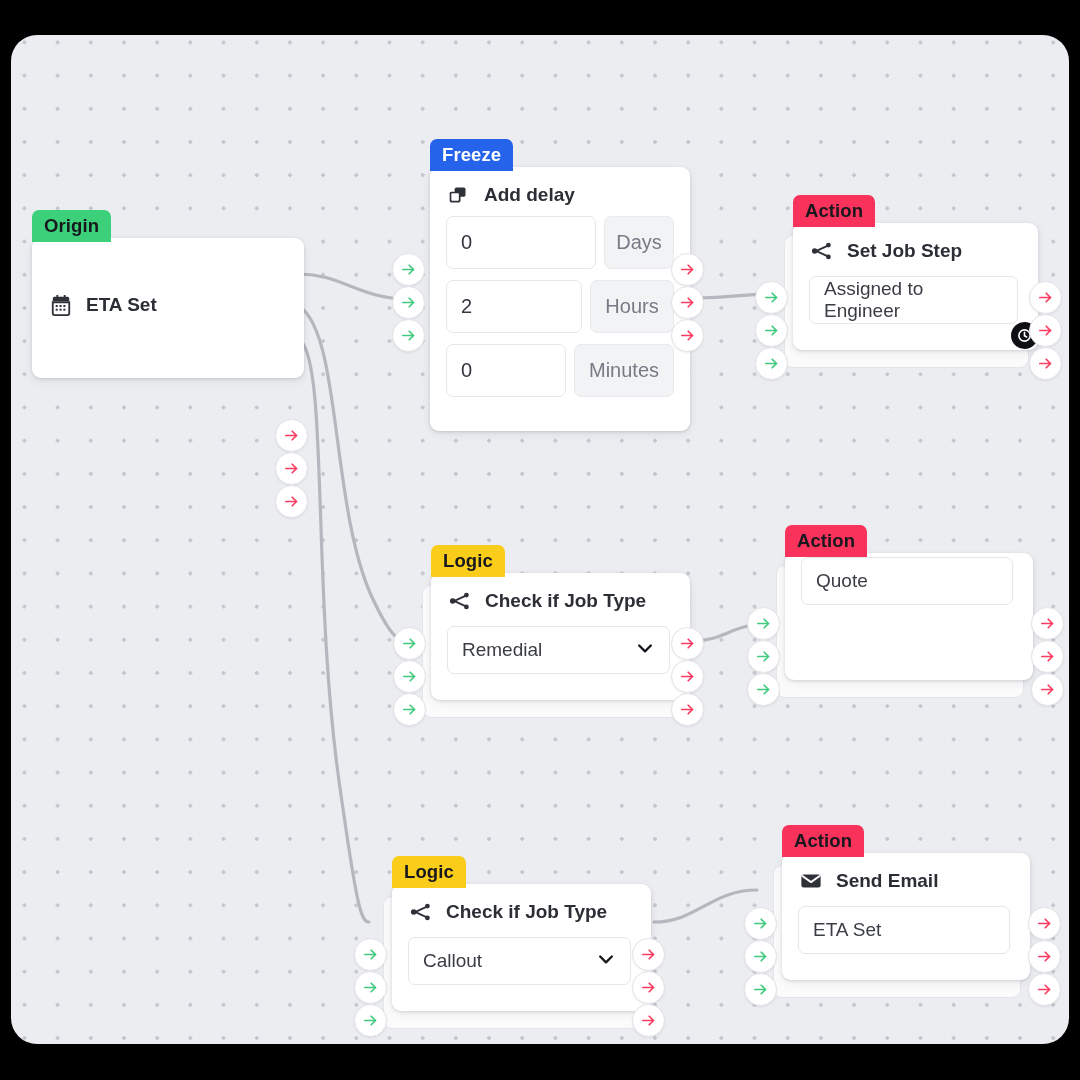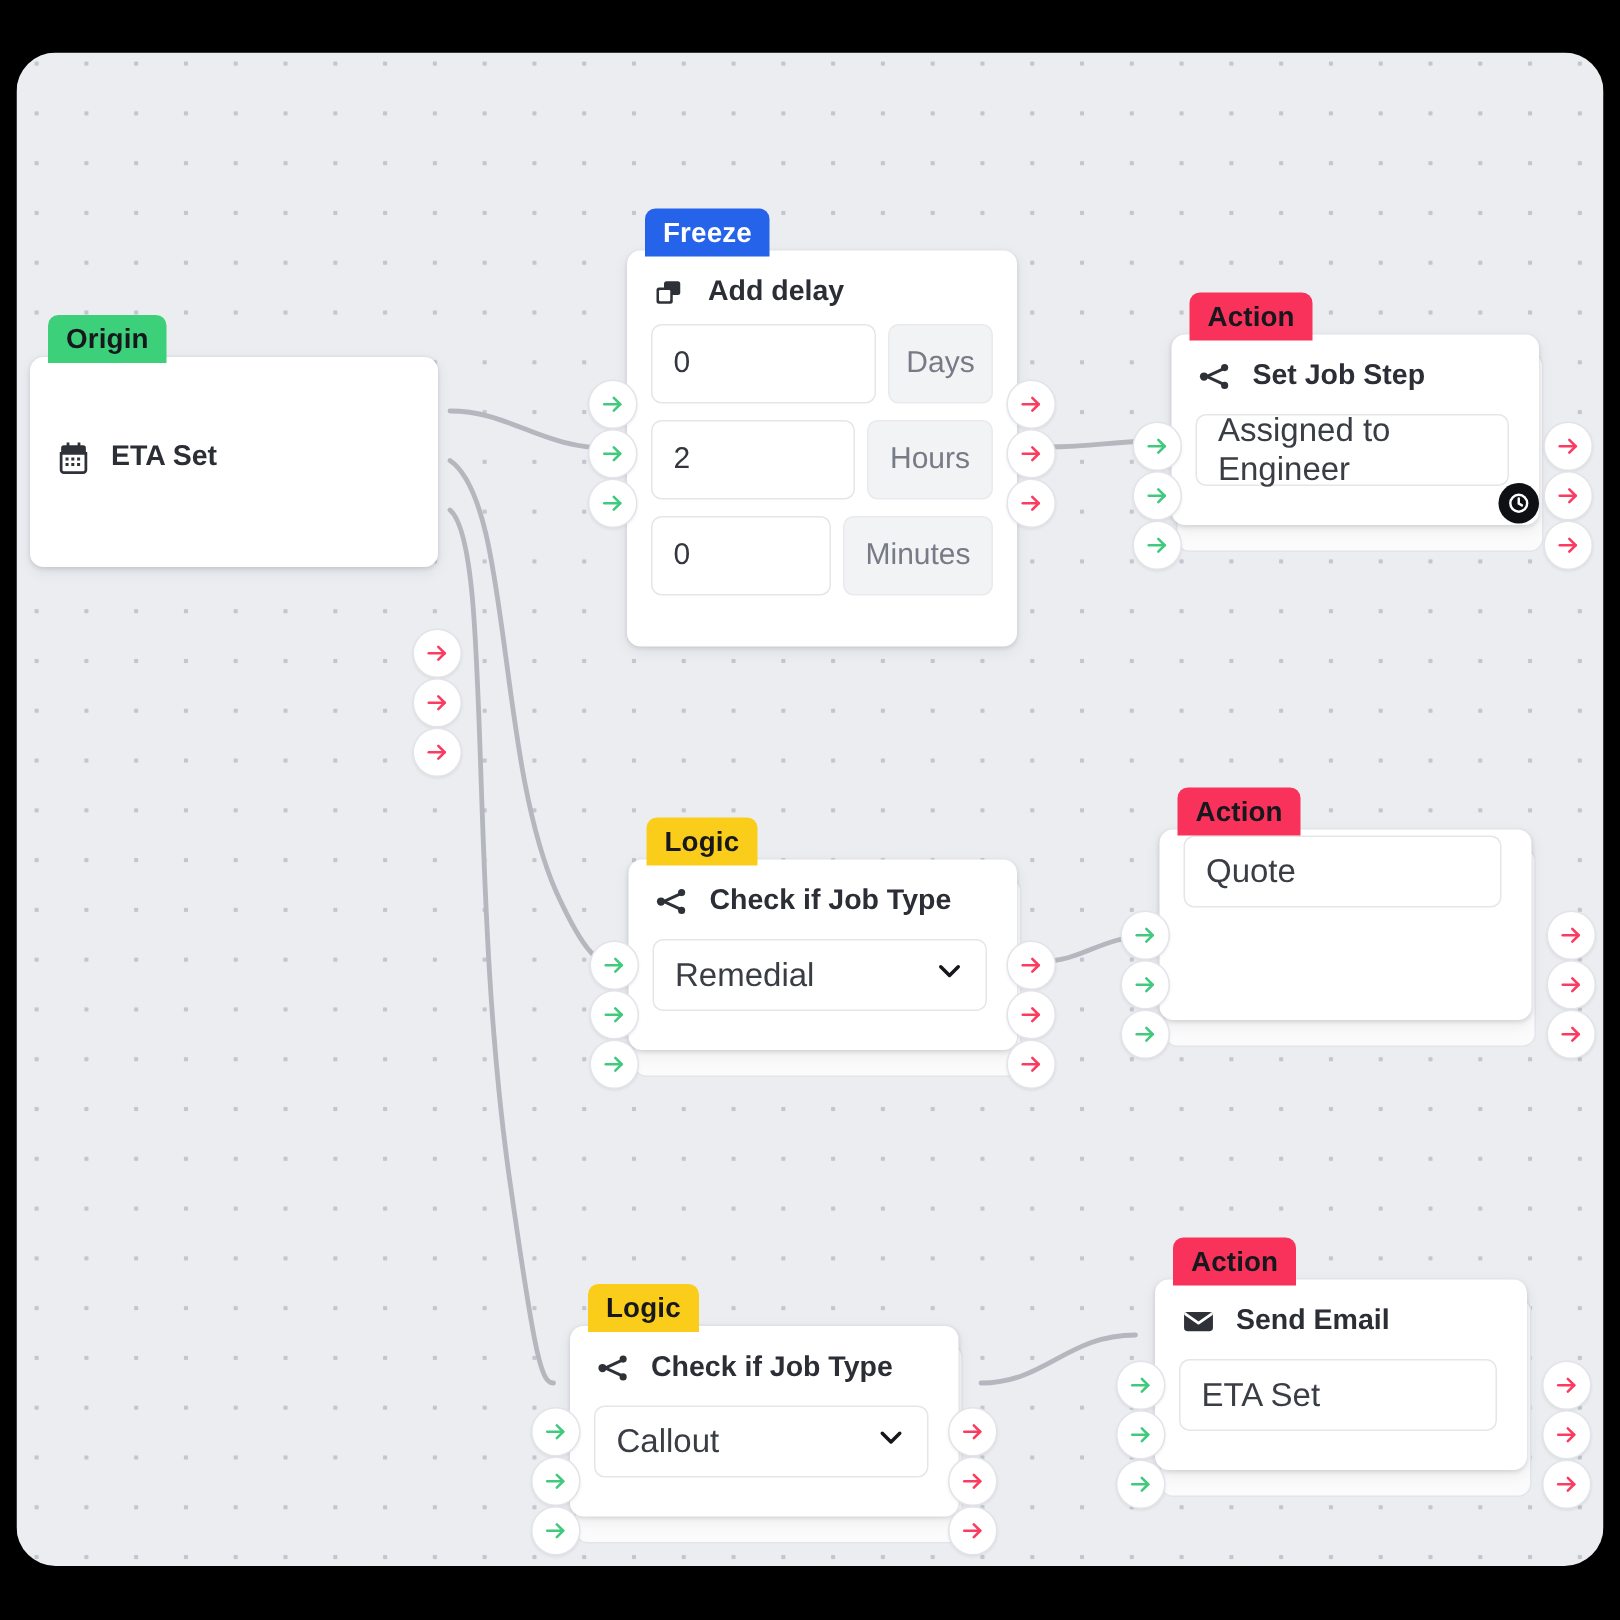--- a/index.html
+++ b/index.html
@@ -31,21 +31,21 @@
     position: absolute; top: 0; left: 12px;
     height: 32px; padding: 0 12px;
     display: flex; align-items: center;
     font-size: 18.5px; font-weight: bold; letter-spacing: .1px;
     border-radius: 7px 7px 0 0;
     color: #16181d;
     z-index: 3;
   }
   .badge.freeze { color: #ffffff; }
   .card {
-    position: absolute; left: 0; top: 28px;
+    position: absolute; left: 12px; top: 28px;
     background: #ffffff;
     border-radius: 9px;
     box-shadow: 0 1px 3px rgba(28,32,44,.14), 0 3px 10px rgba(28,32,44,.07);
     z-index: 2;
   }
   
   .card-stack {
     position: absolute; left: 3px; top: 40px;
     background: #fbfbfc;
     border: 1px solid #e3e5ea;
@@ -59,21 +59,21 @@
   }
   .card-head .hicon { width: 22px; height: 22px; flex: none; color: #2e3138; display:flex; align-items:center; }
   .card-title { font-size: 19px; font-weight: bold; color: #2b2e35; white-space: nowrap; }
   .field {
     margin: 4px 20px 18px 16px;
     border: 1px solid #e4e6ea;
     border-radius: 7px;
     height: 48px;
     display: flex; align-items: center;
     padding: 0 14px;
-    font-size: 22px; color: #3a3d44;
+    font-size: 19px; color: #3a3d44;
     background: #fff;
   }
   .field.select { justify-content: space-between; }
   .chev { flex: none; color: #15171c; }
 
   
   .delay-row { display: flex; margin: 0 16px 11px 16px; gap: 8px; }
   .delay-row .num {
     border: 1px solid #e4e6ea; border-radius: 7px; background:#fff;
     height: 53px; display: flex; align-items: center; padding: 0 14px;

